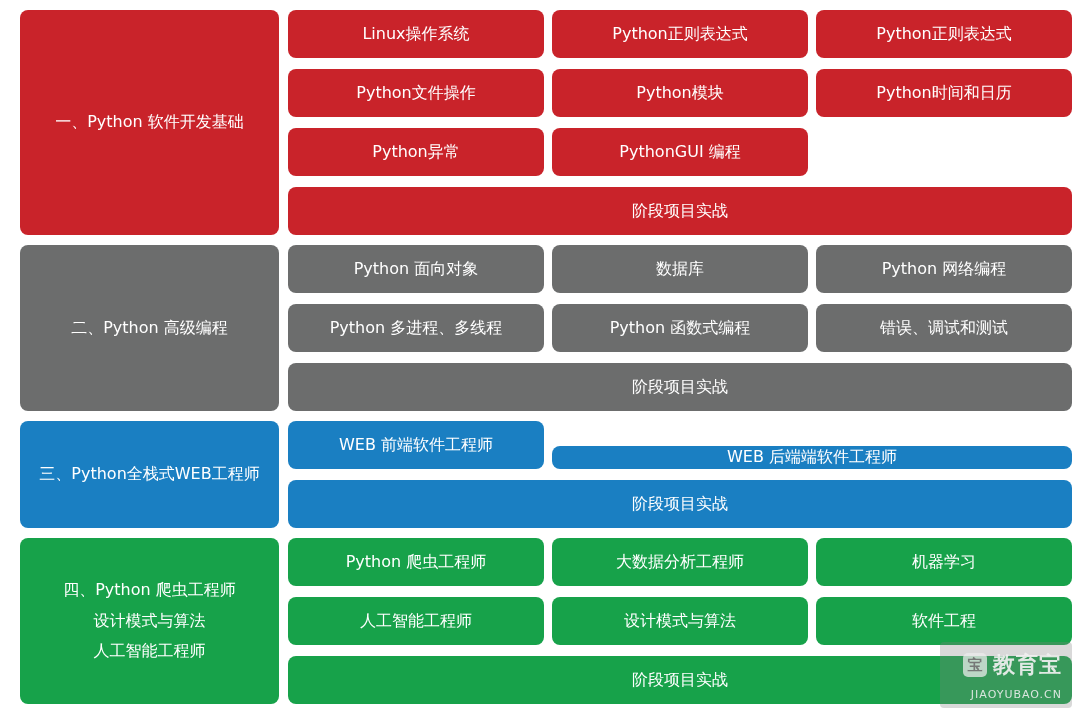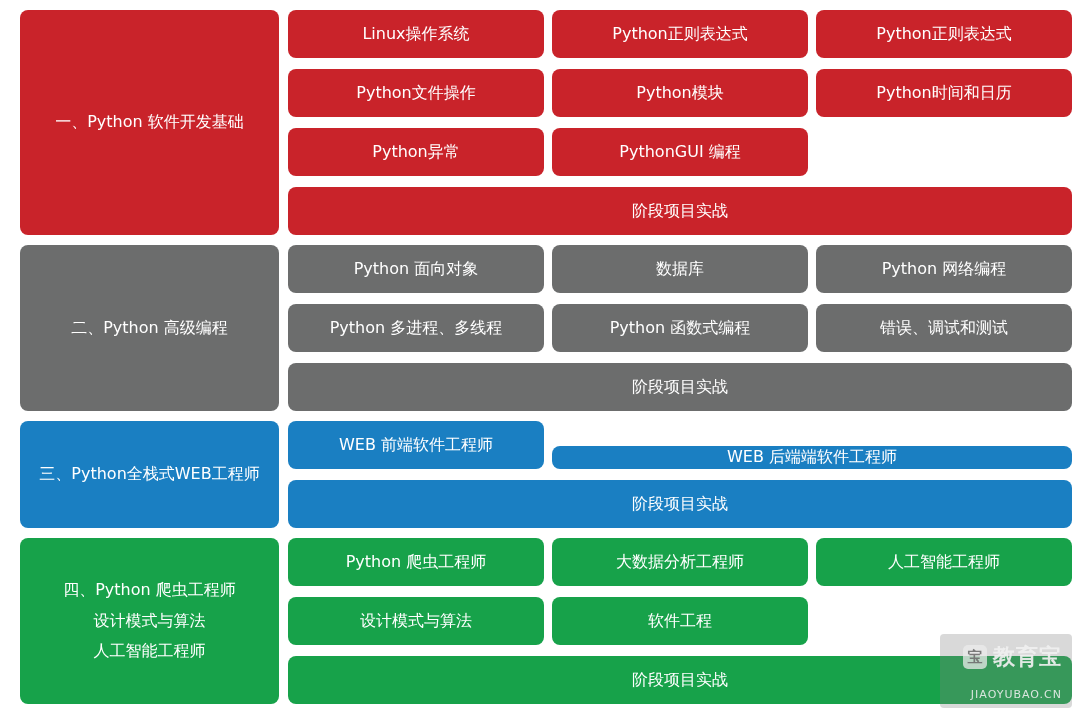--- a/index.html
+++ b/index.html
@@ -91,21 +91,21 @@
     align-items: center;
     justify-content: center;
   }
   .wm-brand {
     color: rgba(240, 240, 240, 0.92);
     font-size: 22px;
     font-weight: bold;
     letter-spacing: 1px;
   }
   .wm-domain {
-    margin-top: 16px;
+    margin-top: 8px;
     color: rgba(240, 240, 240, 0.88);
     font-size: 11px;
     letter-spacing: 1px;
   }
 </style>
 </head>
 <body>
 
 <div class="canvas">
 
@@ -146,20 +146,21 @@
     </div>
   </section>
 
   <section class="band" style="--c: #17a24a;">
     <div class="side">四、Python 爬虫工程师
 设计模式与算法
 人工智能工程师</div>
     <div class="grid">
       <div class="cell">Python 爬虫工程师</div>
       <div class="cell">大数据分析工程师</div>
+      <div class="cell">机器学习</div>
       <div class="cell">人工智能工程师</div>
       <div class="cell">设计模式与算法</div>
       <div class="cell">软件工程</div>
       <div class="cell full">阶段项目实战</div>
     </div>
   </section>
 
   <div class="watermark">
     <div class="wm-row">
       <span class="wm-icon">宝</span>

